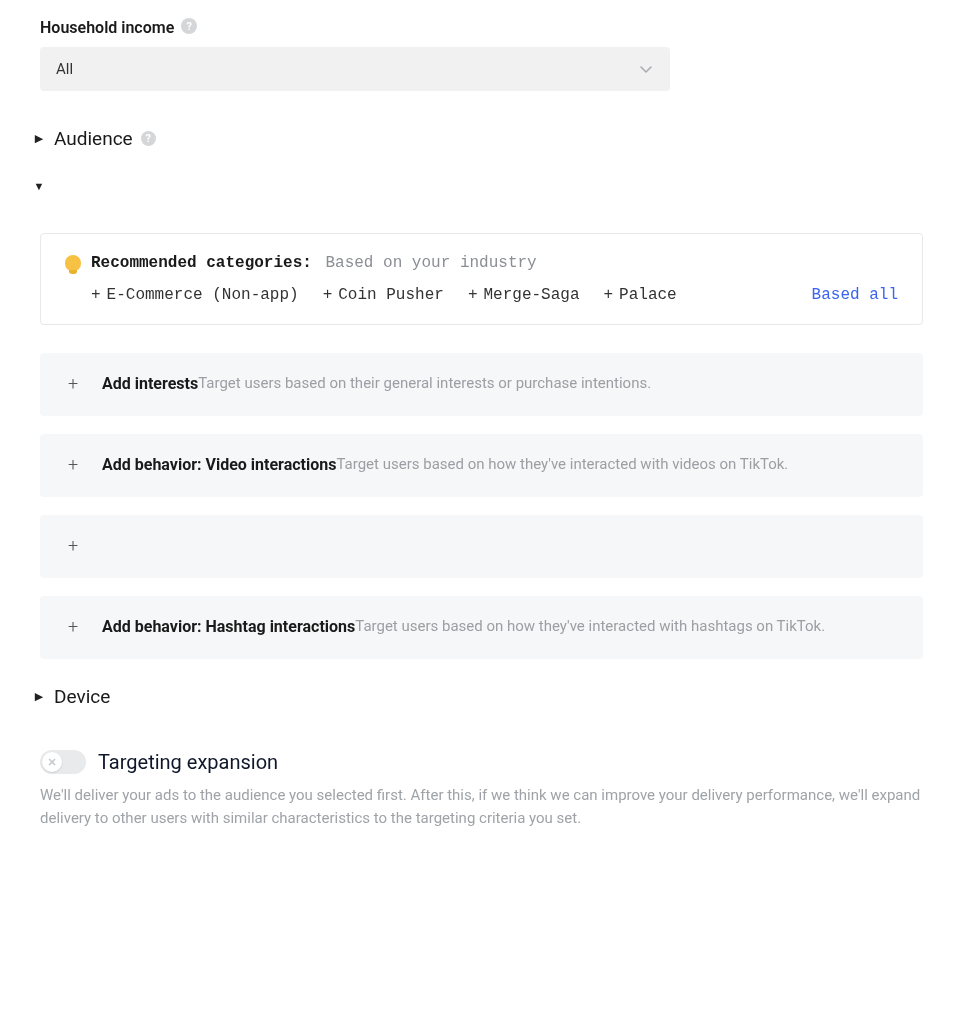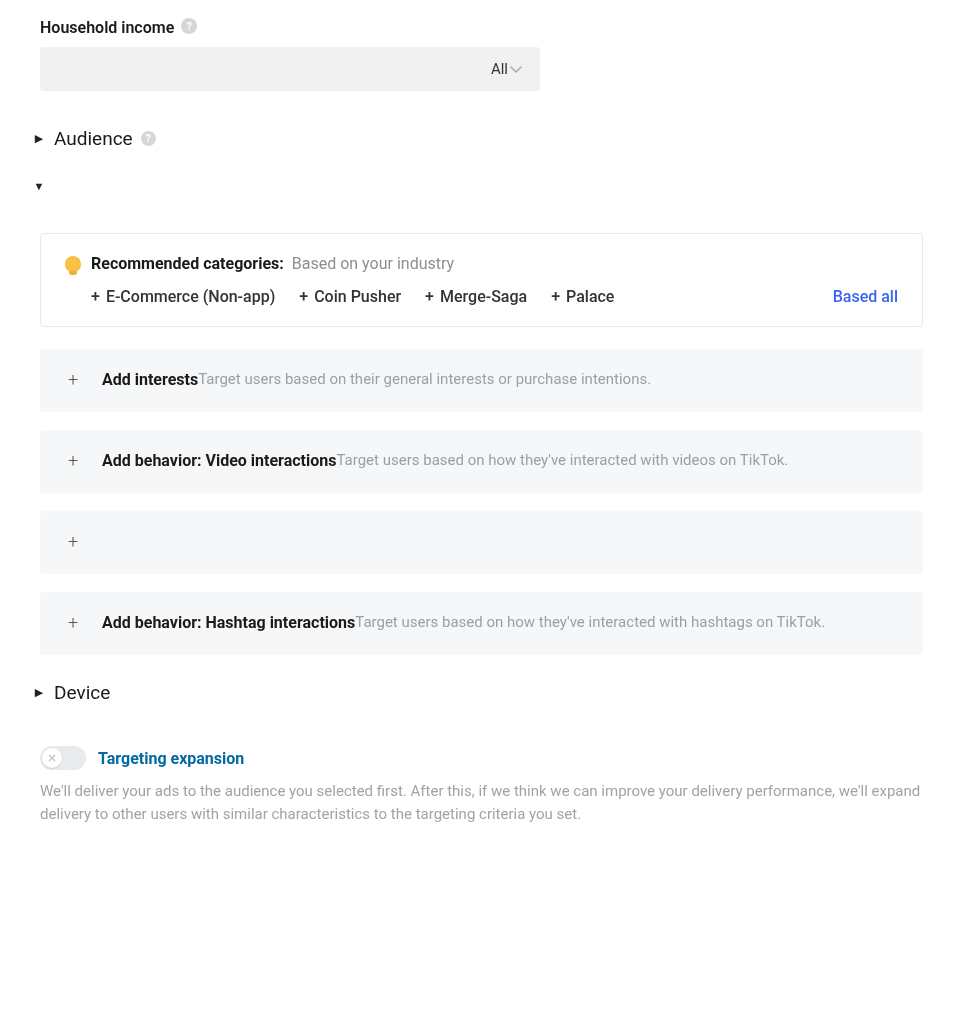--- a/index.html
+++ b/index.html
@@ -27,27 +27,27 @@
       border-radius: 50%;
       background: #d5d6d8;
       color: #ffffff;
       font-size: 11px;
       font-weight: 700;
       display: inline-flex;
       align-items: center;
       justify-content: center;
     }
     .select-box {
-      width: 500px;
+      width: 630px;
       height: 44px;
       background: #f1f1f2;
       border-radius: 4px;
       display: flex;
       align-items: center;
-      justify-content: flex-end;
+      justify-content: space-between;
       padding: 0 16px;
       color: #333;
       font-size: 15px;
       margin-bottom: 36px;
     }
     .chevron-down {
       color: #a9abae;
     }
     .chevron-down svg { display:block; }
     .accordion-row {
@@ -60,21 +60,22 @@
     .tri { font-size: 11px; color: #222; width: 14px; text-align:center; }
     .accordion-title {
       font-size: 19px;
       font-weight: 400;
       color: #1a1a1a;
     }
     .rec-box {
       border: 1px solid #e7e8ea;
       border-radius: 4px;
       padding: 20px 24px 20px 24px;
-      margin-bottom: 22px;
+      margin-bottom: 28px;
+      font-family: Liberation Mono, monospace;
     }
     .rec-head {
       display: flex;
       align-items: center;
       gap: 10px;
       margin-bottom: 14px;
     }
     .bulb {
       width: 16px;
       height: 16px;
@@ -145,21 +146,21 @@
     .toggle-knob {
       position:absolute;
       left:2px; top:2px;
       width:20px; height:20px;
       border-radius:50%;
       background:#ffffff;
       box-shadow: 0 1px 2px rgba(0,0,0,0.12);
       display:flex; align-items:center; justify-content:center;
     }
     .toggle-x { color:#c9cbce; font-size:11px; font-weight:700; }
-    .exp-title { font-size:16px; font-weight:700; color:#0369a1; }
+    .exp-title { font-size:20px; font-weight:400; color:#0f172a; }
     .exp-desc { font-size:15px; color:#9fa3a8; line-height:1.55; }
   </style>
 </head>
 <body>
 
 <div class="label-row">
   <span class="label-text">Household income</span>
   <span class="help-icon">?</span>
 </div>
 <div class="select-box">

